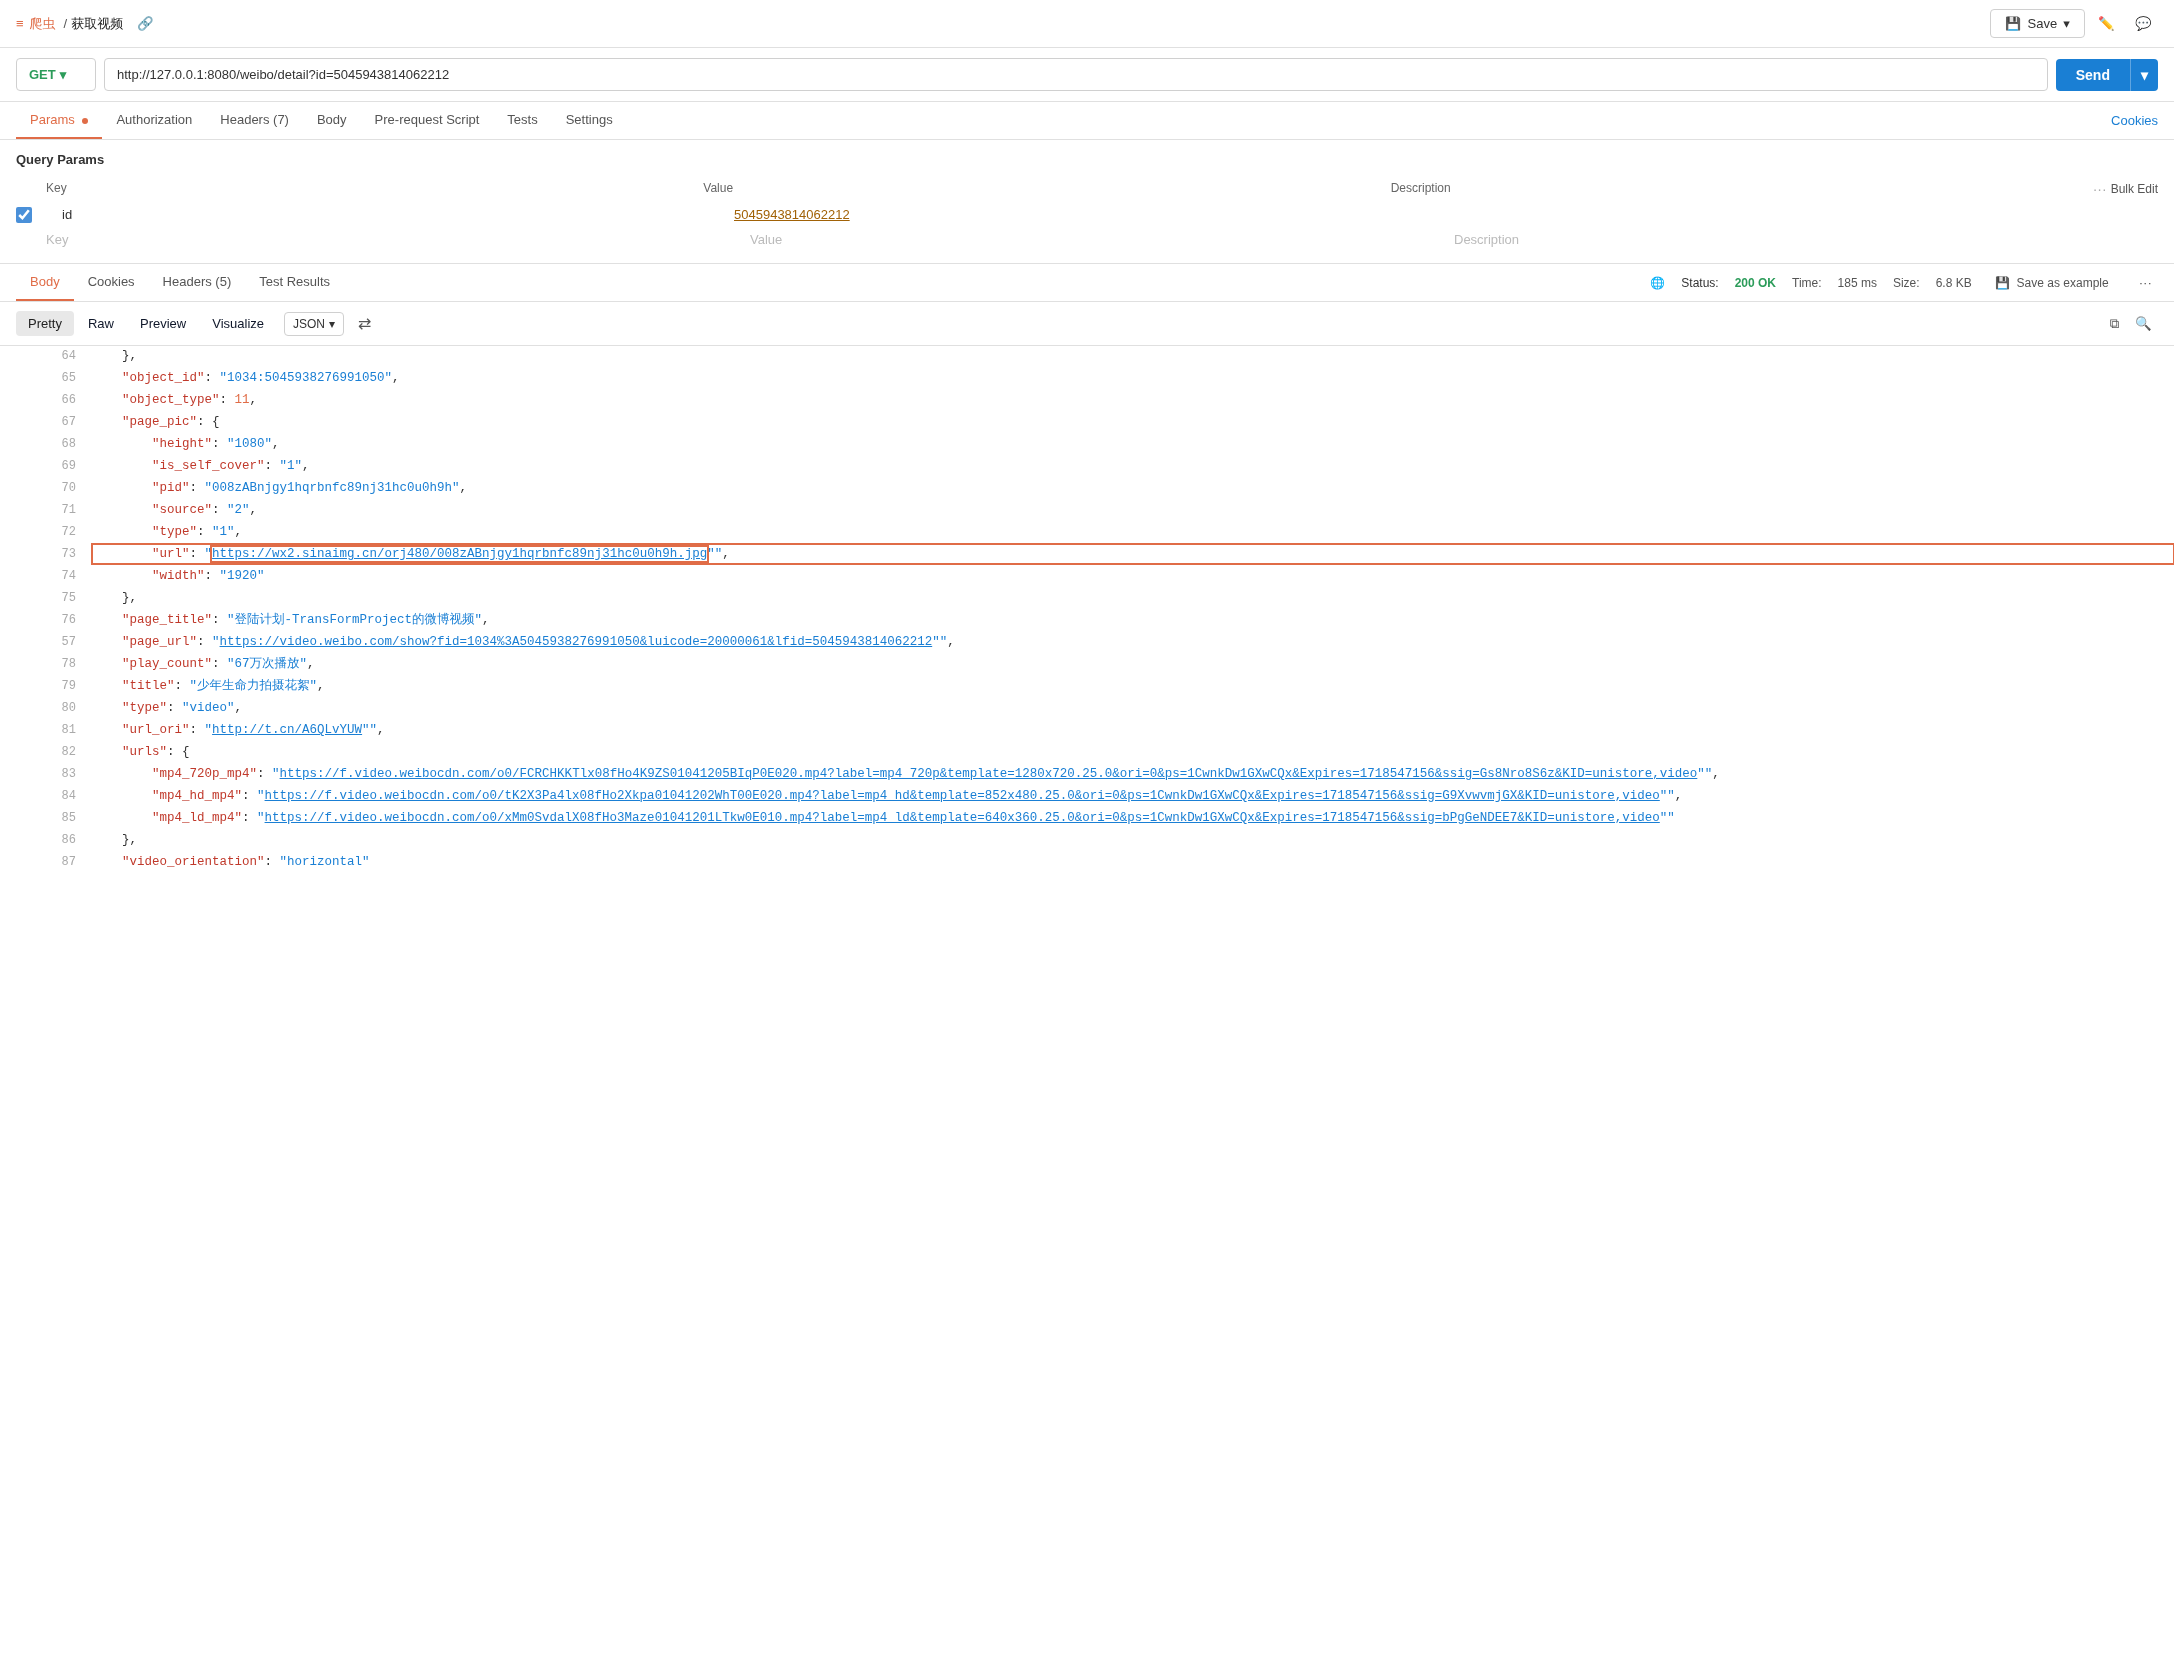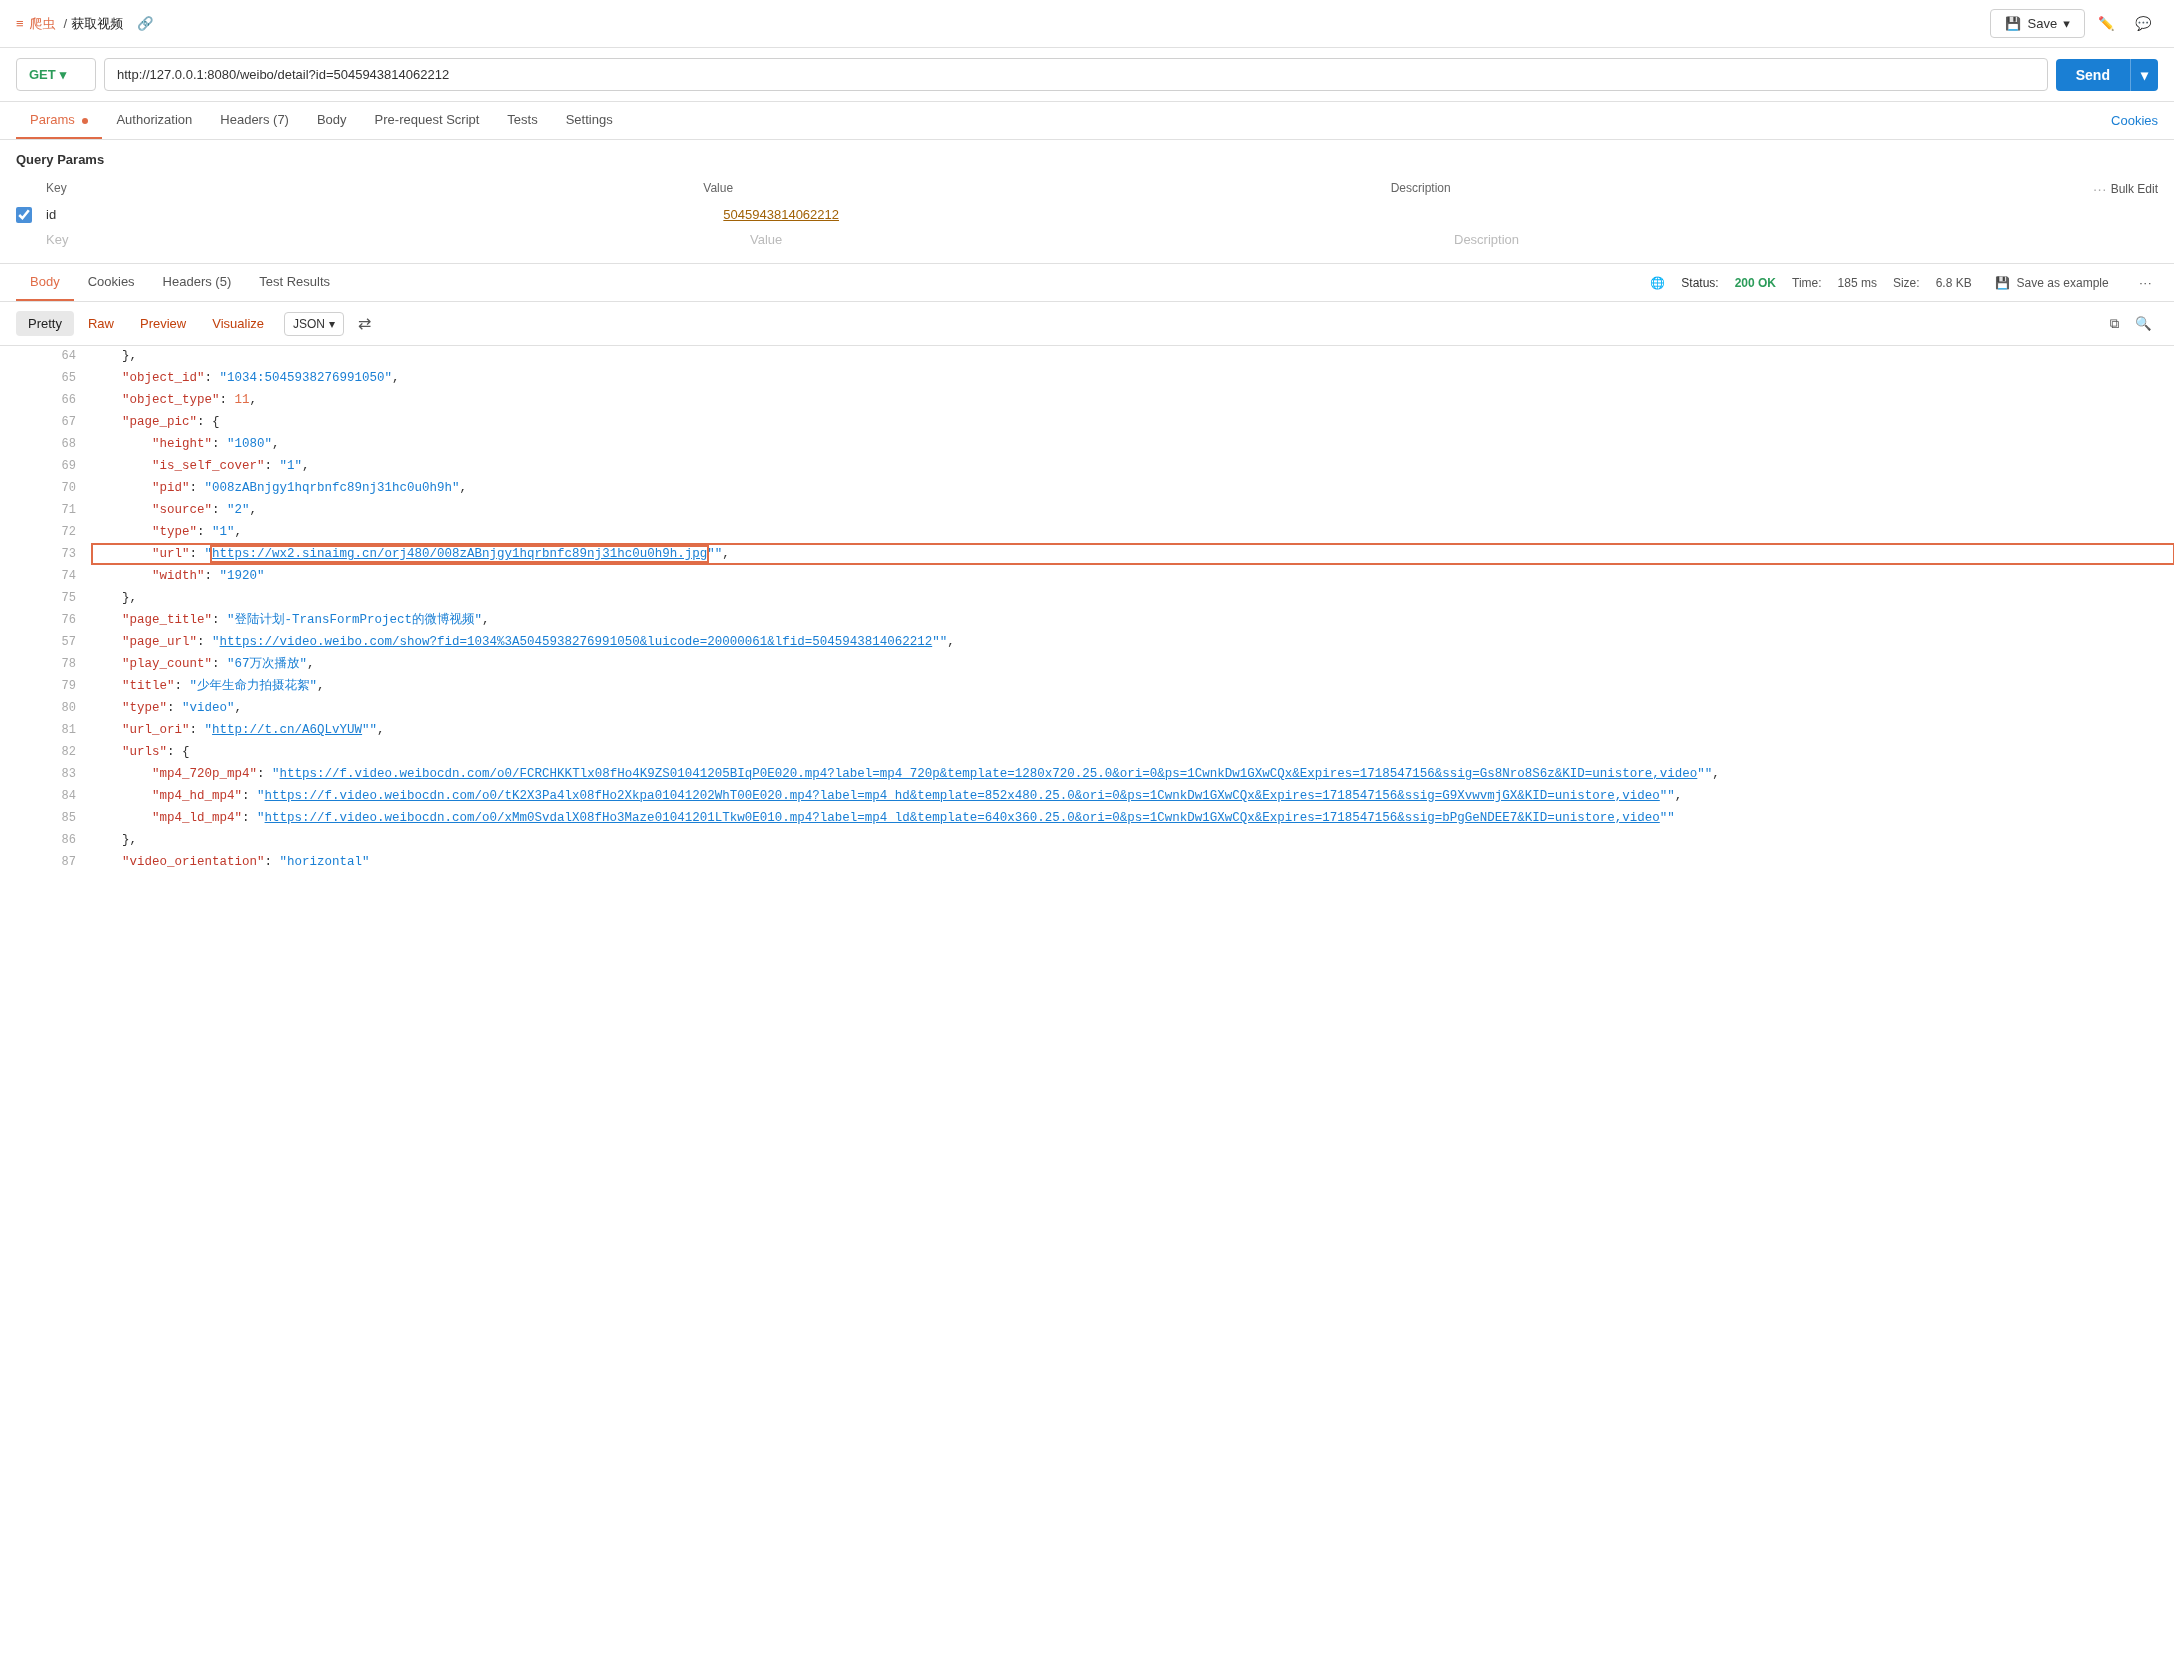--- a/index.html
+++ b/index.html
@@ -53,21 +53,21 @@
       border-bottom: 2px solid transparent; white-space: nowrap;
     }
     .tab.active { color: #e06c47; border-bottom-color: #e06c47; font-weight: 500; }
     .tab-dot { display: inline-block; width: 6px; height: 6px; background: #e06c47; border-radius: 50%; margin-left: 4px; vertical-align: middle; }
     .cookies-link { color: #1a7fd4; font-size: 13px; cursor: pointer; }
 
     
     .params-section { padding: 12px 16px; background: #fff; border-bottom: 1px solid #e0e0e0; }
     .params-title { font-weight: 600; font-size: 13px; margin-bottom: 10px; color: #333; }
     .params-header { display: grid; grid-template-columns: 1fr 1fr 1fr 80px; gap: 0; padding: 4px 0; color: #666; font-size: 12px; font-weight: 500; }
-    .param-row { display: grid; grid-template-columns: 30px 1fr 1fr 1fr 80px; gap: 0; align-items: center; padding: 4px 0; }
+    .param-row { display: grid; grid-template-columns: 30px 1fr 1fr 1fr 80px; gap: 16px; align-items: center; padding: 4px 0; }
     .param-row-empty { display: grid; grid-template-columns: 30px 1fr 1fr 1fr; gap: 0; align-items: center; padding: 4px 0; color: #aaa; }
     .checkbox { width: 16px; height: 16px; accent-color: #4a90d9; cursor: pointer; }
     .param-key { font-size: 13px; color: #333; padding: 2px 0; }
     .param-value { font-size: 13px; color: #a16207; padding: 2px 0; text-decoration: underline; }
     .bulk-edit { color: #555; font-size: 12px; cursor: pointer; }
 
     
     .response-section { display: flex; flex-direction: column; background: #fff; flex: 1; overflow: hidden; }
     .response-tabs-row {
       display: flex; align-items: center; justify-content: space-between;
@@ -78,21 +78,21 @@
     .response-meta { color: #555; }
     .save-example-btn {
       display: flex; align-items: center; gap: 6px; border: none; background: none;
       color: #555; font-size: 12px; cursor: pointer; padding: 4px 8px; border-radius: 4px;
     }
 
     
     .format-tabs-row { display: flex; align-items: center; justify-content: space-between; padding: 6px 16px; border-bottom: 1px solid #e0e0e0; }
     .format-tabs { display: flex; align-items: center; gap: 2px; }
     .format-tab {
-      padding: 5px 12px; font-size: 13px; color: #c2410c; cursor: pointer;
+      padding: 5px 12px; font-size: 13px; color: #0f172a; cursor: pointer;
       border-radius: 4px;
     }
     .format-tab.active { background: #e8e8e8; color: #222; font-weight: 500; }
     .format-select { display: flex; align-items: center; gap: 4px; border: 1px solid #d0d0d0; border-radius: 4px; padding: 4px 8px; cursor: pointer; font-size: 12px; color: #333; }
     .format-actions { display: flex; align-items: center; gap: 4px; }
 
     
     .json-content {
       flex: 1; overflow-y: auto; font-family: 'Consolas', 'Monaco', 'Courier New', monospace;
       font-size: 12.5px; line-height: 1.6; background: #fff; padding-left: 44px;

